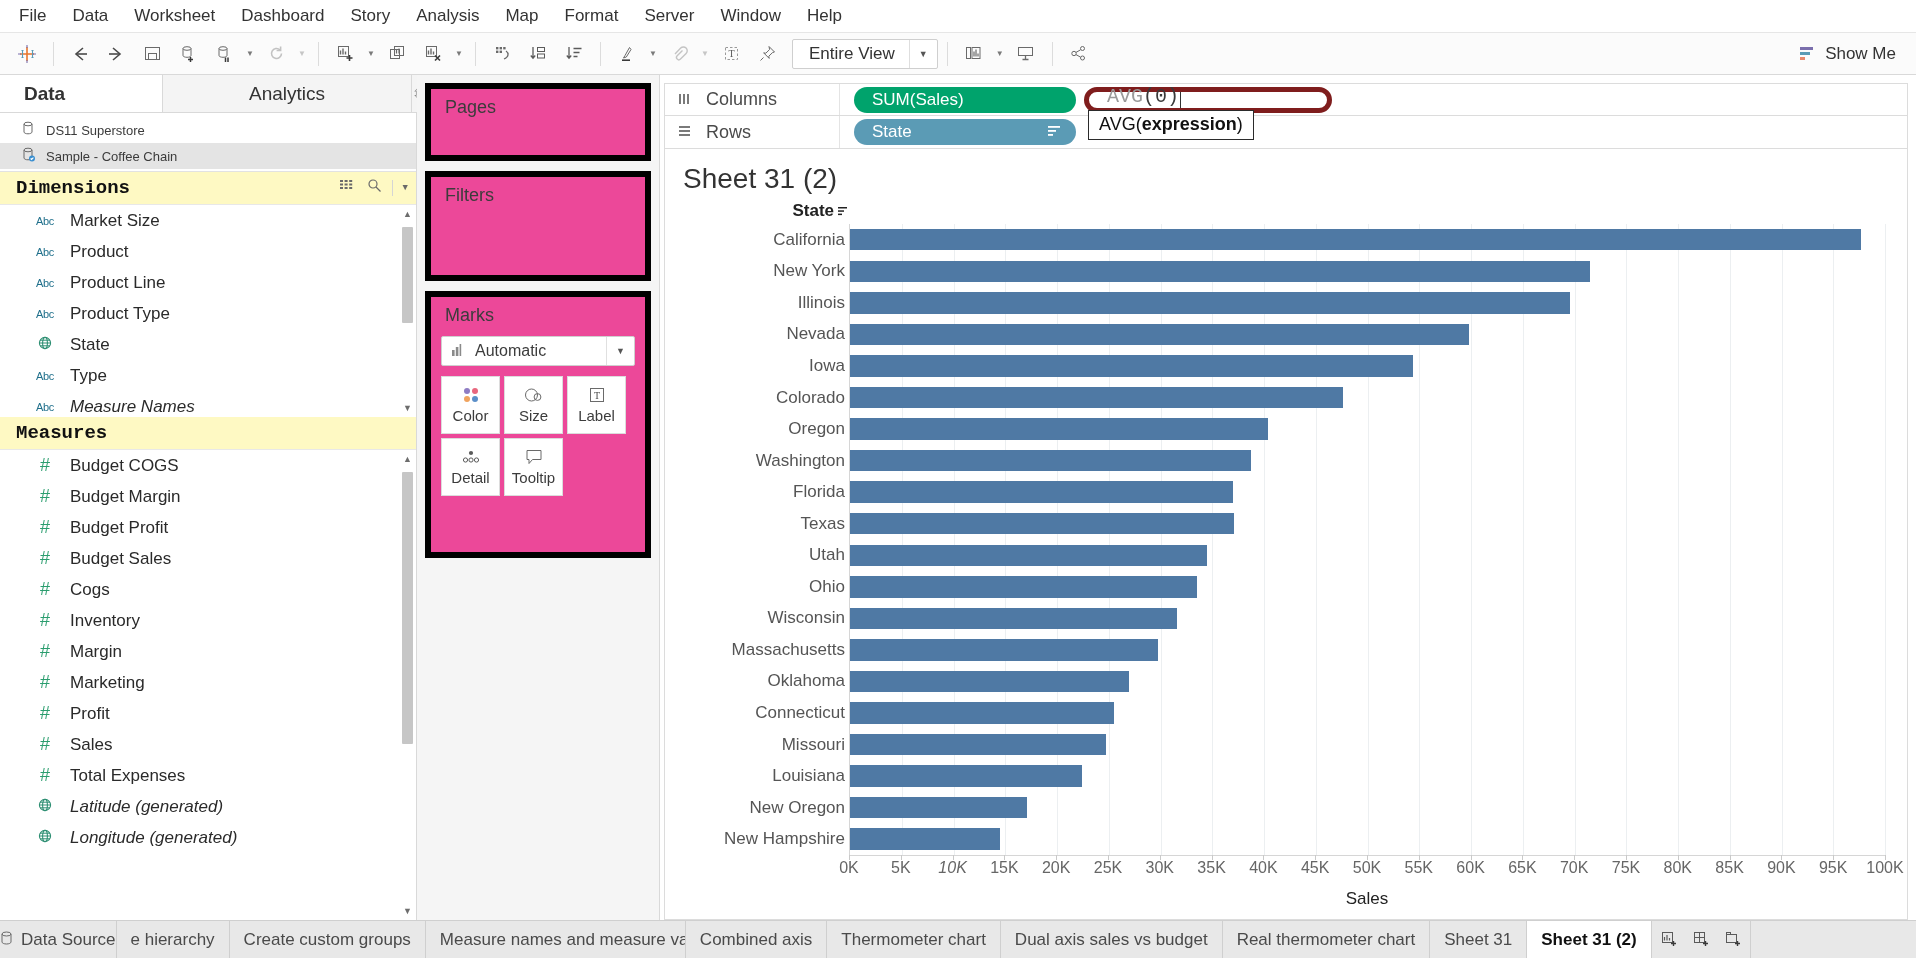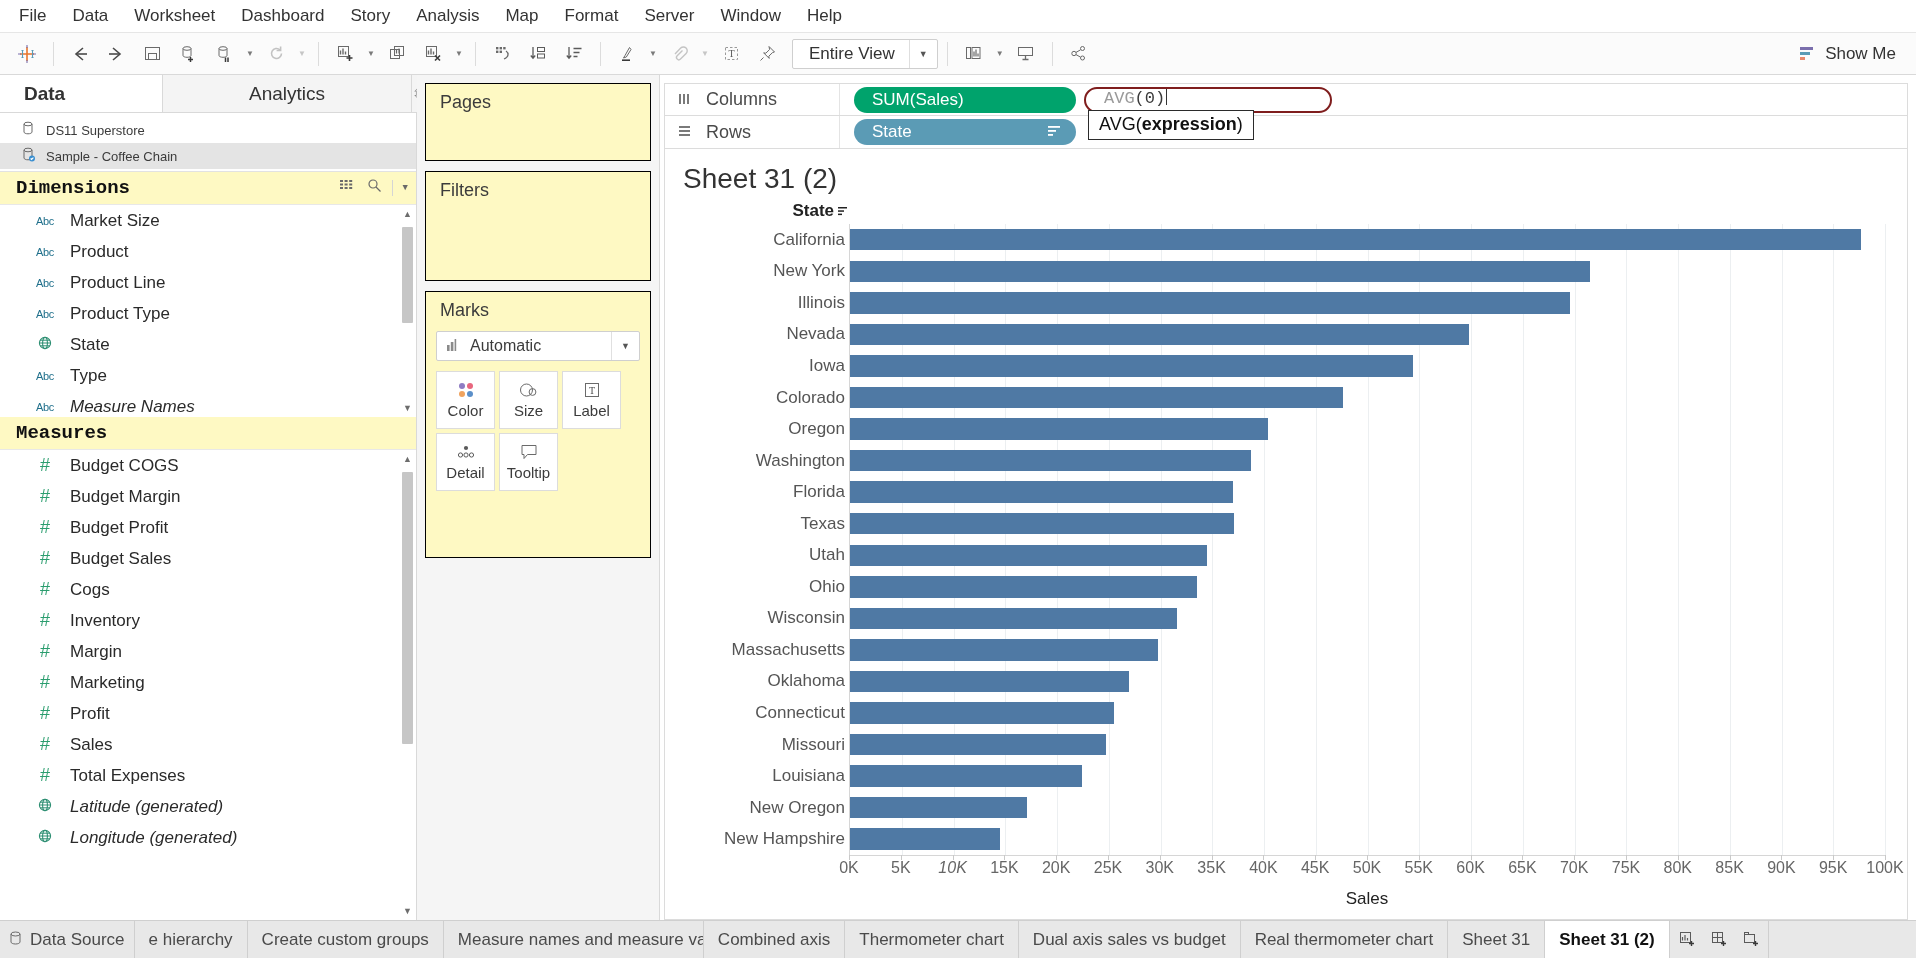--- a/index.html
+++ b/index.html
@@ -88,21 +88,21 @@
   .ficon.hash { font-size:17px; color:#2a9d6e; }
   .ficon.geo { font-size:15px; color:#2e8f73; }
   .italic { font-style: italic; }
 
   .vscroll { position:absolute; right:2px; width:13px; background:#fff; }
   .vscroll .arrow { width:13px; height:18px; display:flex; align-items:center; justify-content:center; color:#6d6d6d; font-size:9px; }
   .vscroll .thumb { position:absolute; left:1px; width:11px; background:#c6c6c6; border-radius:1px; }
 
   
   .cards { width: 243px; flex:0 0 243px; background:#f5f5f5; border-right:1px solid #d9d9d9; padding: 8px 8px 0 8px; display:flex; flex-direction:column; gap:10px; }
-  .card { border:1px solid #000000; background:#fef9c3; }
+  .card { border:6px solid #000000; background:#ec4899; }
   .card .chead { font-size:18px; color:#3c3c3c; padding: 8px 0 6px 14px; }
   .card.pages { height: 78px; }
   .card.filters { height: 110px; }
   .card.marks { height: 267px; }
   .marks-type {
     margin: 4px 10px 10px 10px; height:30px;
     border:1px solid #cfcfcf; background:#fff;
     display:flex; align-items:center; border-radius:2px;
   }
   .marks-type .mlabel { display:flex; align-items:center; gap:8px; padding-left:10px; font-size:16px; color:#3c3c3c; flex:1 1 auto; }
@@ -122,23 +122,23 @@
   .shelf .slabel { width:175px; flex:0 0 175px; display:flex; align-items:center; gap:12px; padding-left:14px; font-size:18px; color:#4a4a4a; border-right:1px solid #e4e4e4; height:100%; }
   .shelf .scontent { display:flex; align-items:center; gap:8px; padding-left:14px; position:relative; flex:1 1 auto; height:100%; }
   .pill {
     display:inline-flex; align-items:center; height:26px; padding: 0 18px;
     border-radius:13px; font-size:17px; color:#fff; white-space:nowrap; cursor:default;
   }
   .pill.green { background:#00a36c; min-width:222px; }
   .pill.blue { background:#5b9bb5; min-width:222px; justify-content:space-between; padding-right:14px; }
   .pill .sorticon { color:#ffffff; font-size:13px; line-height:1; }
   .pill-input {
-    display:inline-flex; align-items:flex-start; height:26px; width:248px;
-    border:2px solid #7f1d1d; border-radius:13px; background:#fff;
-    font-family:"Liberation Mono", monospace; font-size:17px; color:#6f6f6f;
+    display:inline-flex; align-items:flex-end; height:26px; width:248px;
+    border:5px solid #7f1d1d; border-radius:13px; background:#fff;
+    font-family:"Liberation Mono", monospace; font-size:20px; color:#6f6f6f;
     padding-left:18px;
   }
   .pill-input .caret { display:inline-block; width:1px; height:16px; background:#333; margin-left:1px; }
   .autocomplete {
     position:absolute; left: 248px; top: 26px;
     background:#fff; border:1px solid #2b2b2b;
     padding: 3px 10px 4px 10px; font-size:18px; color:#111;
     white-space:nowrap; z-index:40;
   }
 
@@ -162,21 +162,21 @@
   .xaxis { height:30px; flex:0 0 30px; margin-left:184px; position:relative; border-top:1px solid #d6d6d6; }
   .tick { position:absolute; top:3px; transform:translateX(-50%); font-size:16px; color:#666; white-space:nowrap; }
   .tickmark { position:absolute; top:-1px; width:1px; height:5px; background:#c9c9c9; }
   .xtitle { text-align:center; font-size:17px; color:#222; padding: 4px 0 10px 184px; }
 
   
   .tabbar {
     height: 38px; flex:0 0 38px; display:flex; align-items:stretch;
     background:#e8e8e8; border-top:1px solid #cfcfcf;
   }
-  .dsbtn { display:flex; align-items:center; gap:8px; padding: 0 9px; font-size:17px; color:#4a4a4a; border-right:1px solid #cfcfcf; cursor:default; }
+  .dsbtn { display:flex; align-items:center; gap:8px; padding: 0 0; font-size:17px; color:#4a4a4a; border-right:1px solid #cfcfcf; cursor:default; }
   .sheettab {
     display:flex; align-items:center; padding: 0 14px; font-size:17px; color:#4a4a4a;
     border-right:1px solid #cfcfcf; white-space:nowrap; cursor:default; max-width:260px; overflow:hidden;
   }
   .sheettab.active { background:#fff; color:#111; font-weight:bold; }
   .tabbar .endbtns { display:flex; align-items:center; margin-left:2px; }
   .endbtn { width:32px; height:38px; display:flex; align-items:center; justify-content:center; color:#5a5a5a; cursor:default; }
   .tabbar .filler { flex:1 1 auto; border-left:1px solid #cfcfcf; }
 </style>
 </head>

